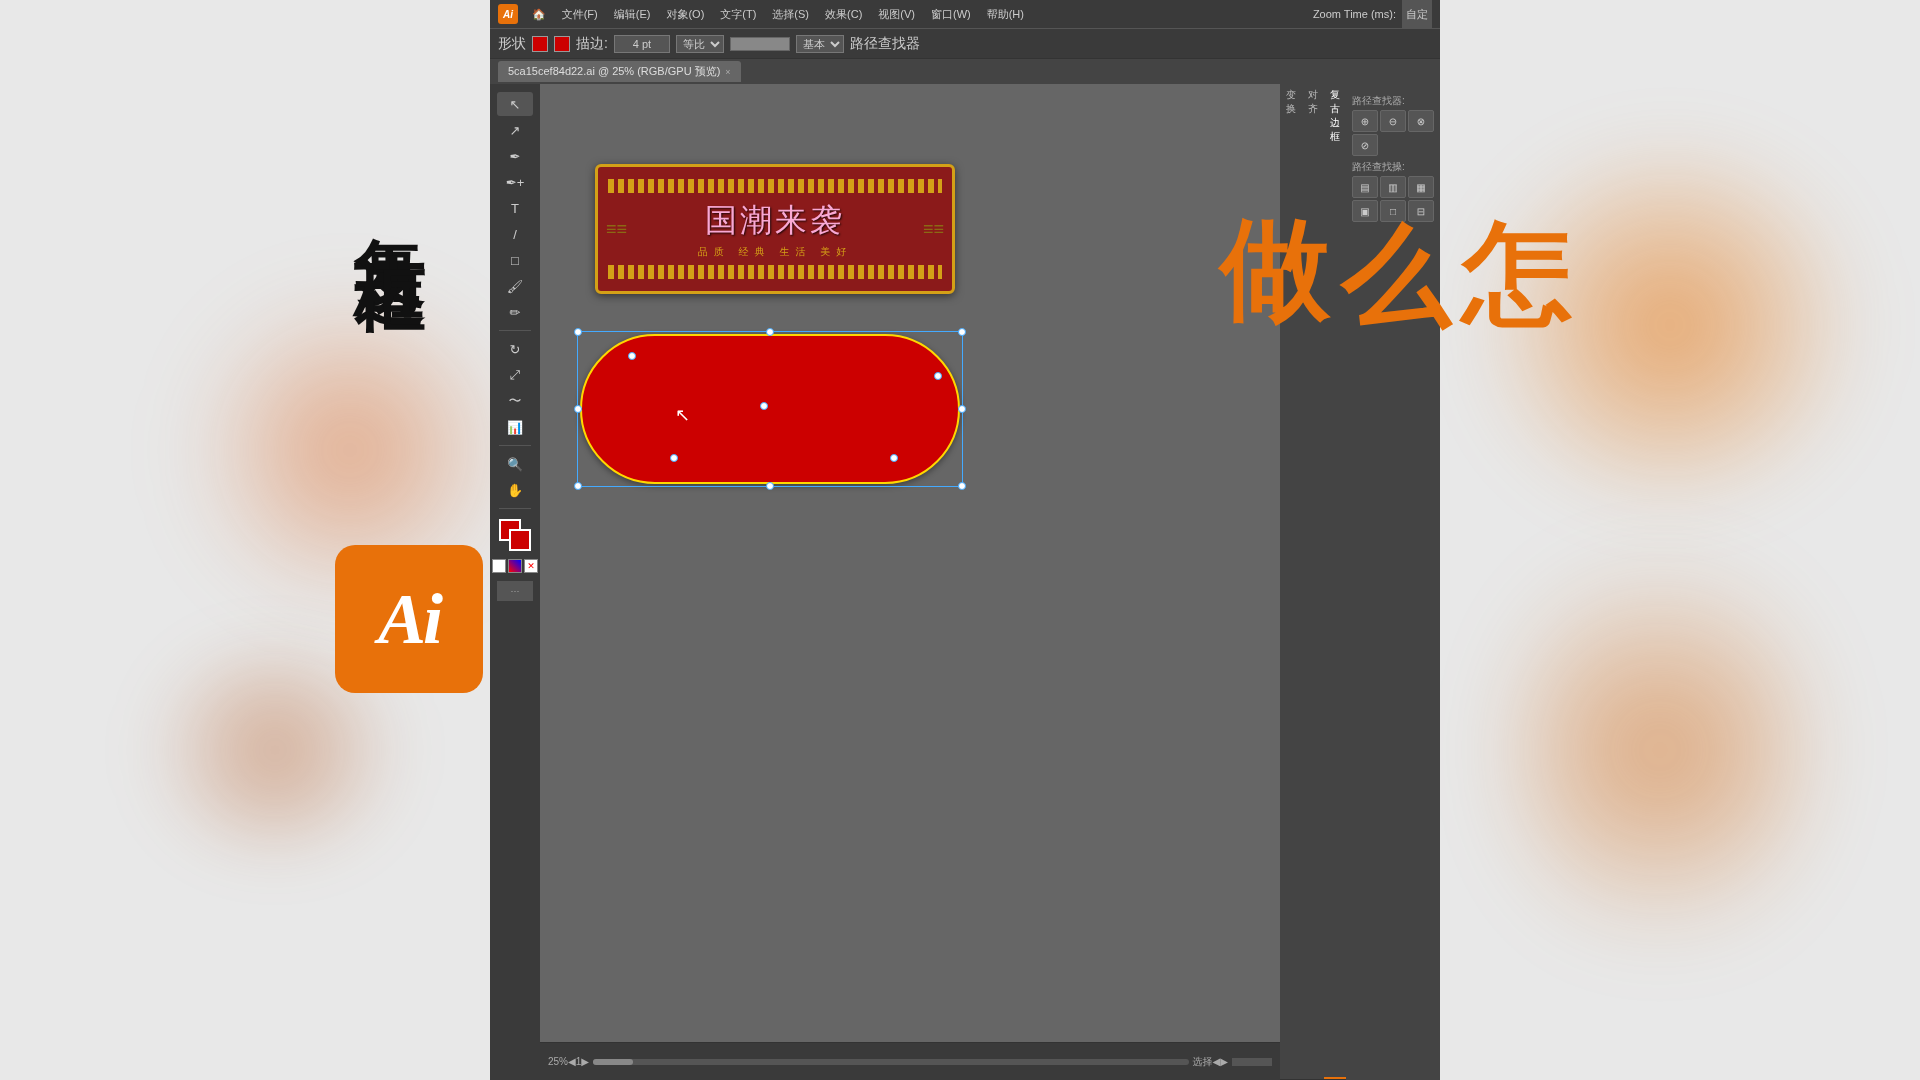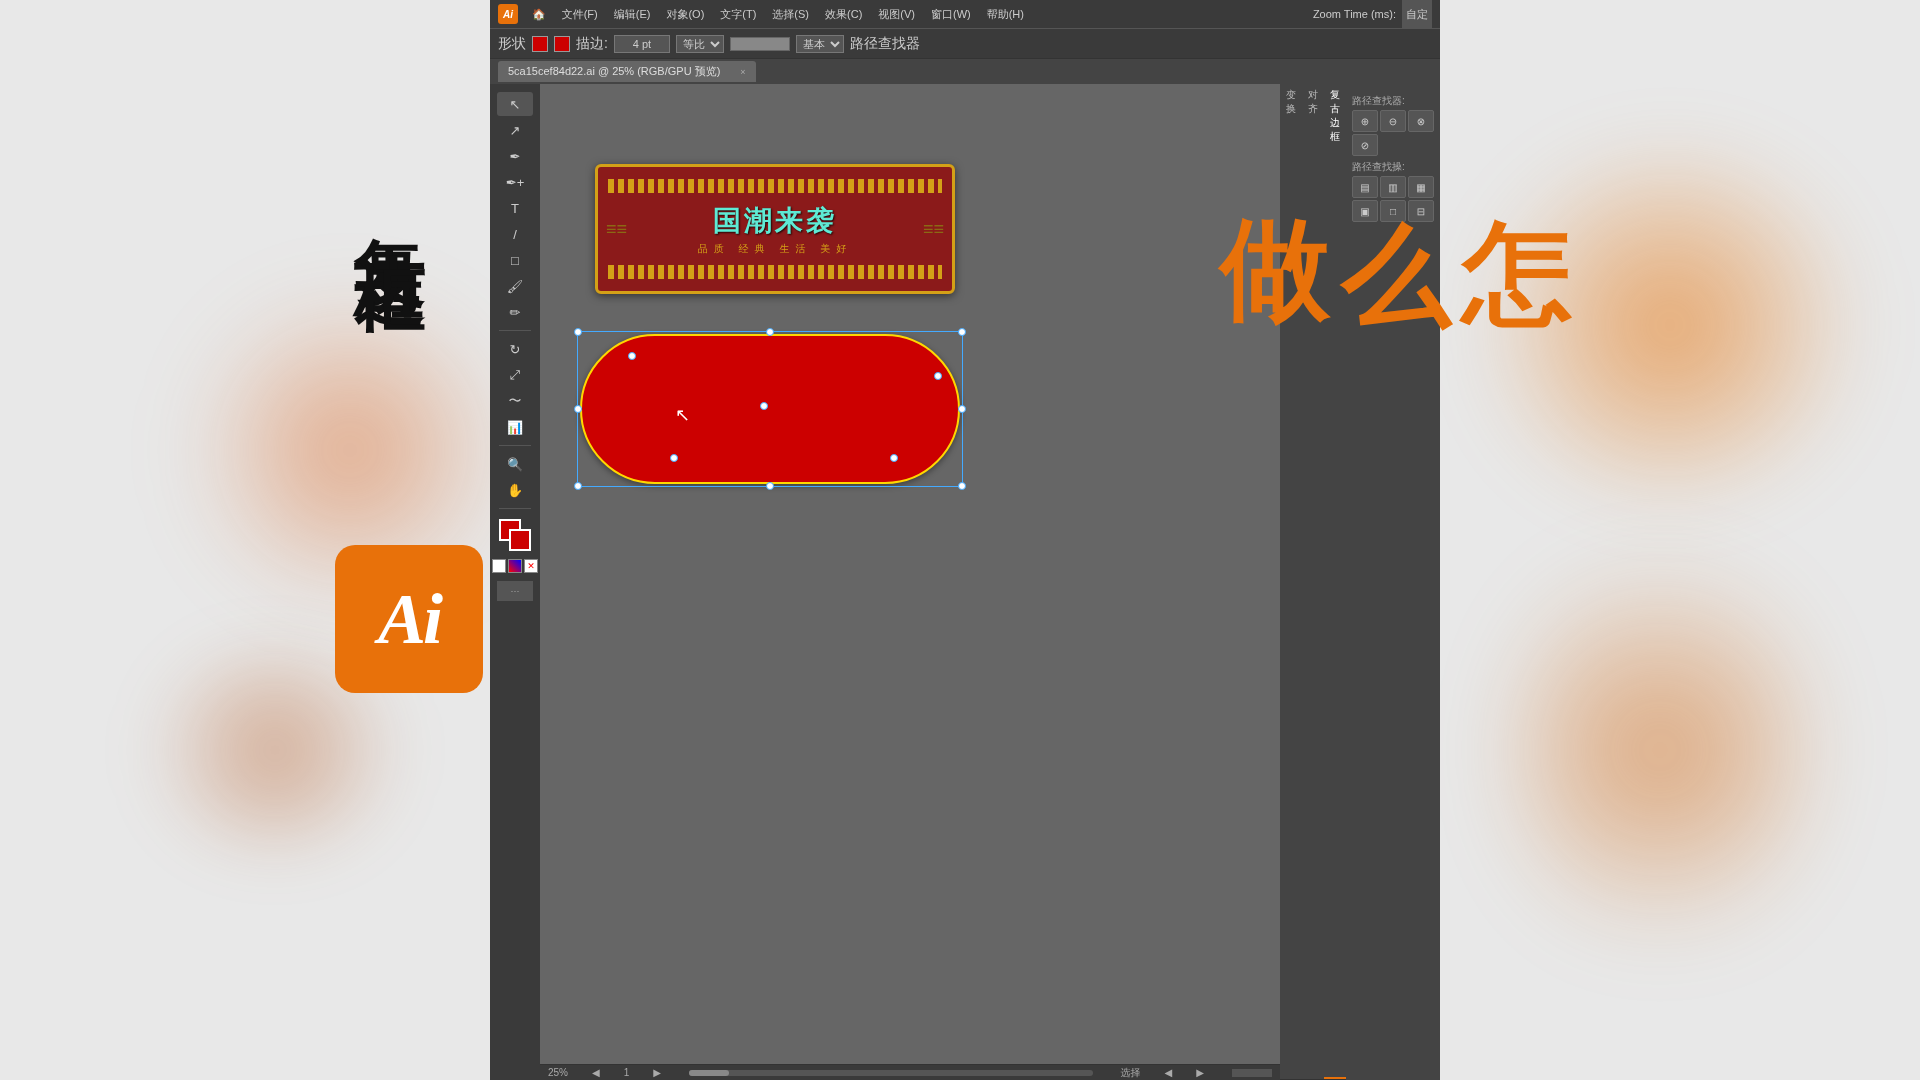--- a/index.html
+++ b/index.html
@@ -193,21 +193,21 @@
       padding: 0 8px;
       border-top: 1px solid #333;
       flex-shrink: 0;
     }
     .tab-item {
       background: #666;
       color: #ddd;
       font-size: 11px;
       padding: 3px 10px;
       border-radius: 3px 3px 0 0;
-      display: flex; align-items: center; gap: 20px;
+      display: flex; align-items: center; gap: 5px;
       cursor: pointer;
     }
     .tab-close { color: #aaa; font-size: 9px; cursor: pointer; }
 
     
     .workspace {
       flex: 1;
       display: flex;
       overflow: hidden;
     }
@@ -325,23 +325,23 @@
       position: absolute;
       bottom: 12px; left: 10px; right: 10px;
       height: 14px;
       background: repeating-linear-gradient(90deg, #D4A017 0px, #D4A017 6px, transparent 6px, transparent 10px);
     }
     .sign-center-text {
       position: relative; z-index: 2;
       text-align: center;
     }
     .sign-main-text {
-      font-size: 28px;
-      font-weight: 700;
-      color: #5eead4;
+      font-size: 32px;
+      font-weight: 400;
+      color: #f9a8d4;
       text-shadow: 1px 1px 2px rgba(0,0,0,0.8);
       letter-spacing: 3px;
     }
     .sign-sub-text {
       font-size: 10px;
       color: #D4A017;
       letter-spacing: 6px;
       margin-top: 2px;
     }
     .sign-left-deco {
@@ -385,24 +385,24 @@
     .handle.tm { top: -4px; left: calc(50% - 4px); }
     .handle.tr { top: -4px; right: -4px; }
     .handle.ml { top: calc(50% - 4px); left: -4px; }
     .handle.mr { top: calc(50% - 4px); right: -4px; }
     .handle.bl { bottom: -4px; left: -4px; }
     .handle.bm { bottom: -4px; left: calc(50% - 4px); }
     .handle.br { bottom: -4px; right: -4px; }
 
     
     .status-bar {
-      height: 16px;
+      height: 38px;
       background: #3a3a3a;
       display: flex; align-items: center;
-      padding: 0 8px; gap: 24px;
+      padding: 0 8px; gap: 0;
       flex-shrink: 0;
       border-top: 1px solid #333;
     }
     .status-item { font-size: 10px; color: #aaa; }
     .status-scroll {
       flex: 1;
       height: 6px;
       background: #555;
       border-radius: 3px;
       margin: 0 4px;

